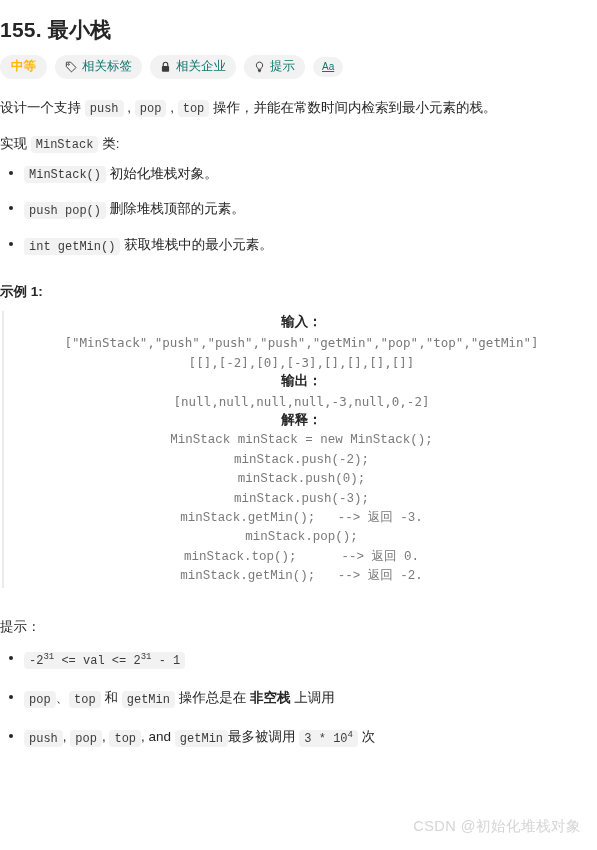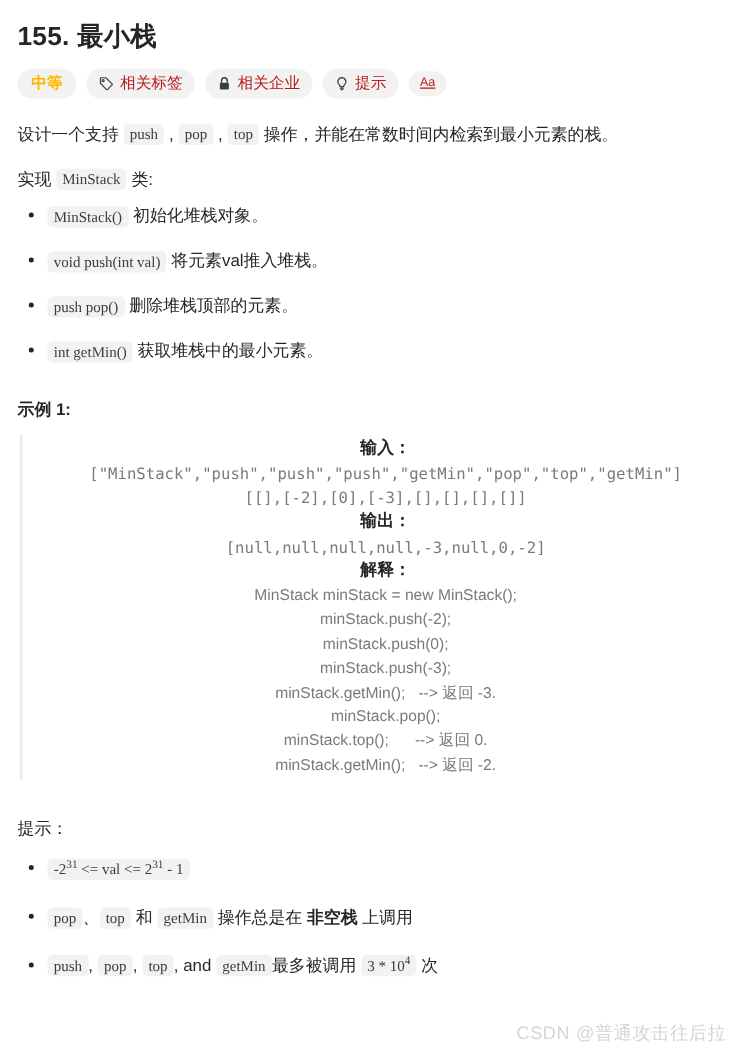--- a/index.html
+++ b/index.html
@@ -10,21 +10,21 @@
   body {
     width: 597px;
     height: 850px;
     position: relative;
     overflow: hidden;
     font-family: "Liberation Sans", "DejaVu Sans", sans-serif;
     color: #262626;
     -webkit-font-smoothing: antialiased;
   }
   .page {
-    padding: 16px 14px 0 14px;
+    padding: 16px 14px 0 0;
     box-sizing: border-box;
     width: 597px;
   }
 
   
   .title {
     font-size: 21px;
     font-weight: bold;
     color: #262626;
     line-height: 1.3;
@@ -40,21 +40,21 @@
     margin-bottom: 16px;
   }
   .badge {
     display: inline-flex;
     align-items: center;
     gap: 5px;
     background: #f2f2f2;
     border-radius: 13px;
     padding: 4px 10px;
     font-size: 12.5px;
-    color: #b91c1c;
+    color: #0f766e;
     line-height: 1.25;
     white-space: nowrap;
   }
   .badge.difficulty {
     color: #ffb800;
     font-weight: bold;
     padding: 4px 11px;
   }
   .badge.icon-only {
     padding: 4px 9px;
@@ -67,21 +67,21 @@
   .para {
     font-size: 13.5px;
     line-height: 1.9;
     color: #262626;
     margin: 0 0 10px 0;
   }
   .para-tight { margin-bottom: 6px; }
 
   
   code, .chip {
-    font-family: Liberation Serif, serif;
+    font-family: Liberation Mono, monospace;
     background: #f2f2f2;
     border-radius: 4px;
     padding: 1.5px 5px;
     font-size: 12px;
     color: #3c3c3c;
     white-space: nowrap;
     text-align: right;
   }
 
   
@@ -130,21 +130,21 @@
   .ex-label.spaced { }
   .ex-pre {
     font-family: "DejaVu Sans Mono", "Liberation Mono", monospace;
     font-size: 12.5px;
     line-height: 1.55;
     color: #7a7a7a;
     margin: 0;
     white-space: pre;
   }
   .ex-code {
-    font-family: Liberation Sans, sans-serif;
+    font-family: Liberation Mono, monospace;
     font-size: 12.5px;
     line-height: 1.55;
     color: #7a7a7a;
     margin: 0;
     white-space: pre;
   }
 
   
   .hint-heading {
     font-size: 13.5px;
@@ -216,21 +216,20 @@
 
     <span class="badge icon-only">Aa</span>
   </div>
 
   <p class="para"><span>设计一个支持 </span><code>push</code><span> , </span><code>pop</code><span> , </span><code>top</code><span> 操作，并能在常数时间内检索到最小元素的栈。</span></p>
 
   <p class="para para-tight"><span>实现 </span><code>MinStack</code><span> 类:</span></p>
 
   <ul class="methods">
     <li><code>MinStack()</code> <span>初始化堆栈对象。</span></li>
-    <li><code>void push(int val)</code> <span>将元素val推入堆栈。</span></li>
     <li><code>push pop()</code> <span>删除堆栈顶部的元素。</span></li>
     <li><code>int getMin()</code> <span>获取堆栈中的最小元素。</span></li>
   </ul>
 
   <div class="section-heading">示例 1:</div>
 
   <div class="example-block">
     <div class="ex-label">输入：</div>
     <div class="ex-pre">["MinStack","push","push","push","getMin","pop","top","getMin"]</div>
     <div class="ex-pre">[[],[-2],[0],[-3],[],[],[],[]]</div>
@@ -254,13 +253,13 @@
   <ul class="constraints">
     <li><code><span>-2</span><sup>31</sup><span> &lt;= val &lt;= 2</span><sup>31</sup><span> - 1</span></code></li>
 
     <li><code>pop</code><span>、</span><code>top</code><span> 和 </span><code>getMin</code><span> 操作总是在 </span><span class="bold-cn">非空栈</span><span> 上调用</span></li>
 
     <li><code>push</code><span>, </span><code>pop</code><span>, </span><code>top</code><span>, and </span><code>getMin</code><span>最多被调用 </span><code><span>3 * 10</span><sup>4</sup></code><span> 次</span></li>
   </ul>
 
 </div>
 
-<div class="watermark">CSDN @普通攻击往后拉</div>
+<div class="watermark">CSDN @初始化堆栈对象</div>
 
 </body></html>

